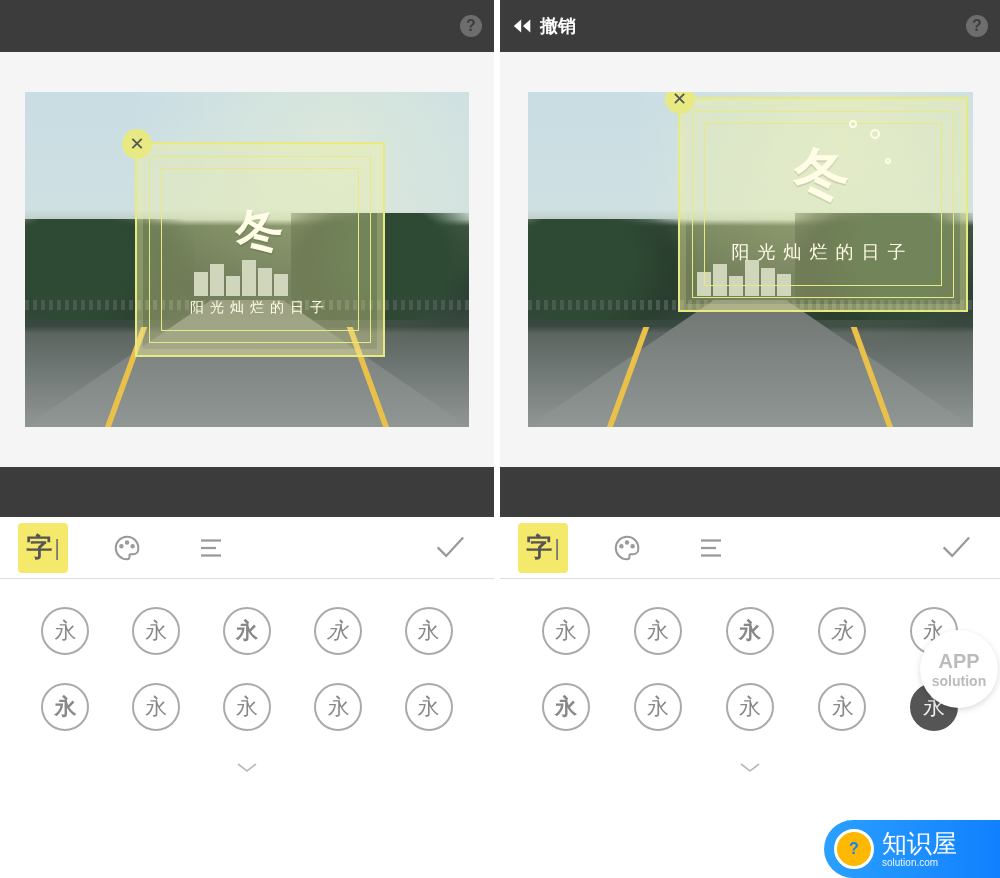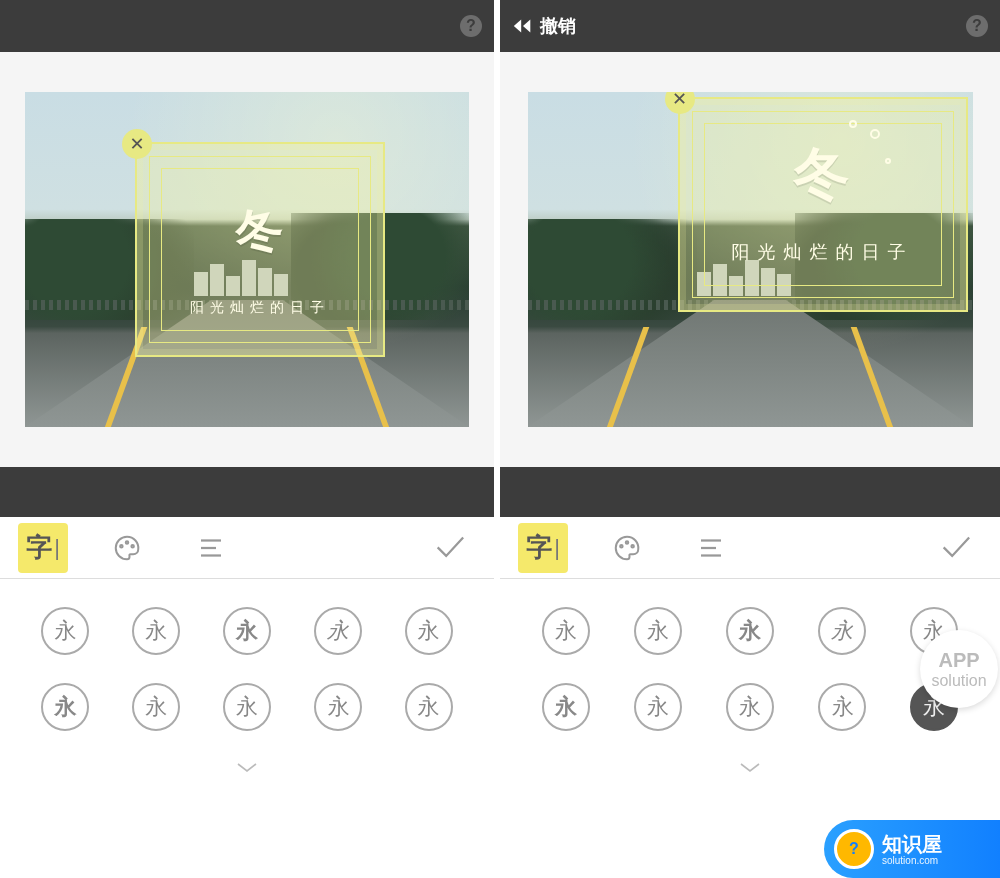--- a/index.html
+++ b/index.html
@@ -297,21 +297,21 @@
         <svg width="24" height="14" viewBox="0 0 24 14" fill="none" stroke="#bbb" stroke-width="1.6">
             <polyline points="3 3 12 10 21 3"></polyline>
           </svg>
       </div>
     </div>
   </div>
 </div>
 
 <div class="watermark-app">
   <div style="font-size:20px">APP</div>
-  <div style="font-size:16px;font-weight:400">solution</div>
+  <div style="font-size:14px;font-weight:700">solution</div>
 </div>
 <div class="watermark-zsw">
   <div class="zsw-icon">?</div>
   <div class="zsw-txt">
-    <div style="font-size:20px;font-weight:700">知识屋</div>
+    <div style="font-size:25px;font-weight:400">知识屋</div>
     <div style="font-size:10px;opacity:.9">solution.com</div>
   </div>
 </div>
 
 </body></html>

